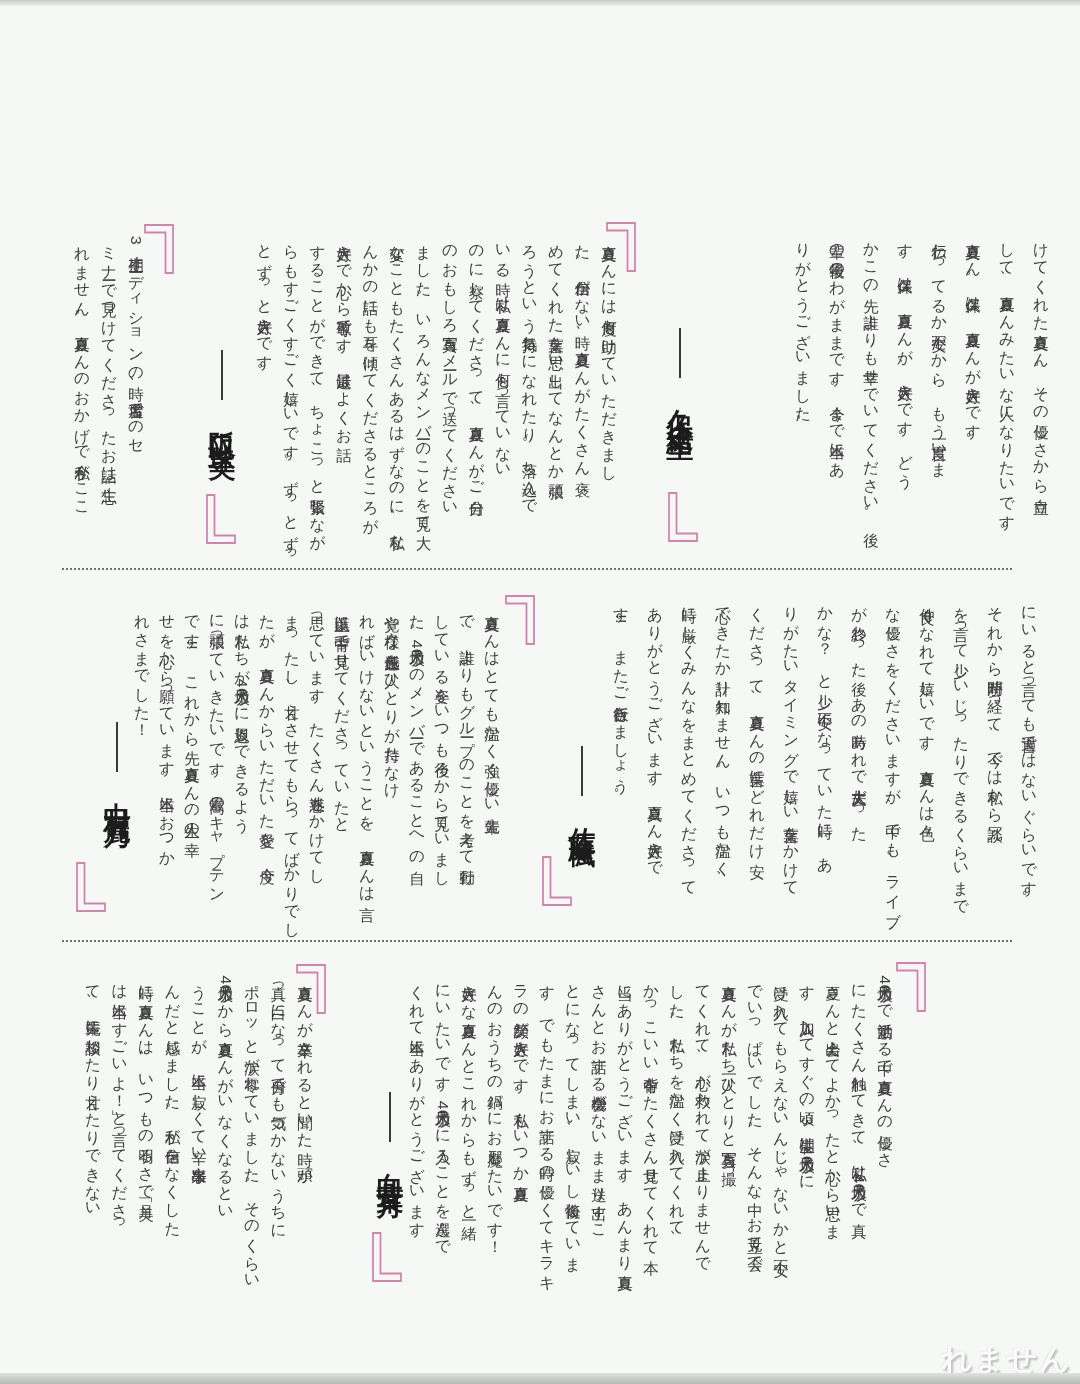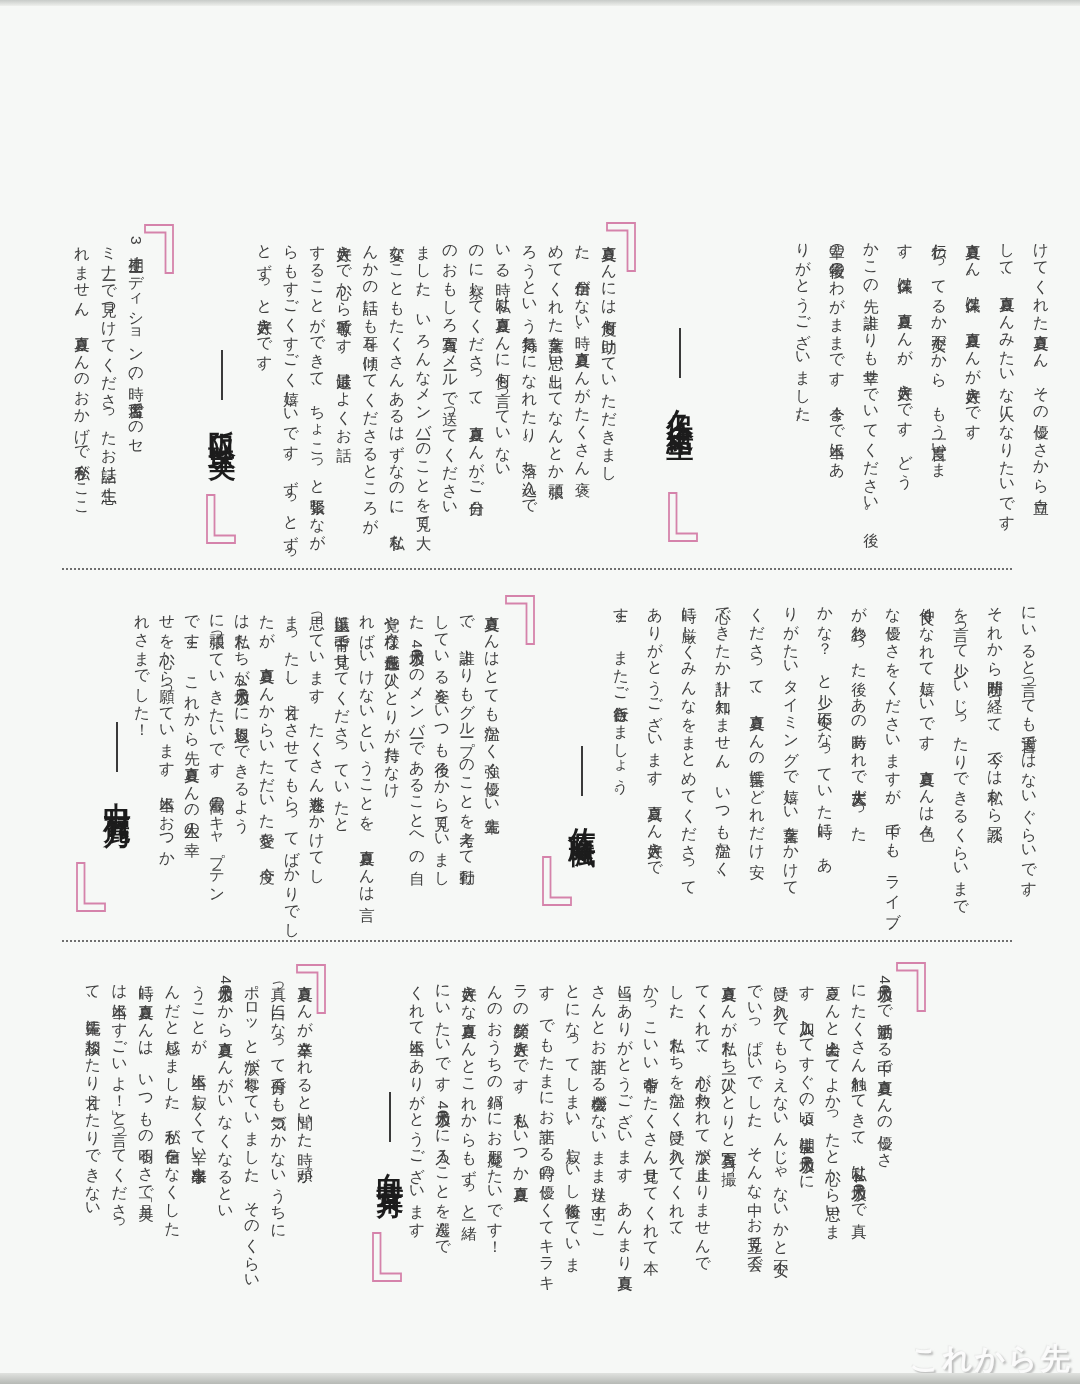--- a/index.html
+++ b/index.html
@@ -185,17 +185,17 @@
   <div class="vtext" style="left:79px; top:974px; width:239px; height:316px; line-height:26.5px;">真夏さんが卒業されると聞いた時、頭が
 真っ白になって自分でも気づかないうちに
 ポロッと涙が零れていました。そのくらい
 乃木坂46から真夏さんがいなくなるとい
 うことが、本当に寂しくて辛い出来事な
 んだと感じました。私が自信をなくした
 時に真夏さんは、いつもの明るさで「美月
 は本当にすごいよ！」と言ってくださっ
 て、先輩に相談したり甘えたりできない</div>
 
-  <div class="watermark">これから先</div>
+  <div class="watermark">れません</div>
 
   <div class="bottom-edge"></div>
 
 </div>
 
 </body></html>

